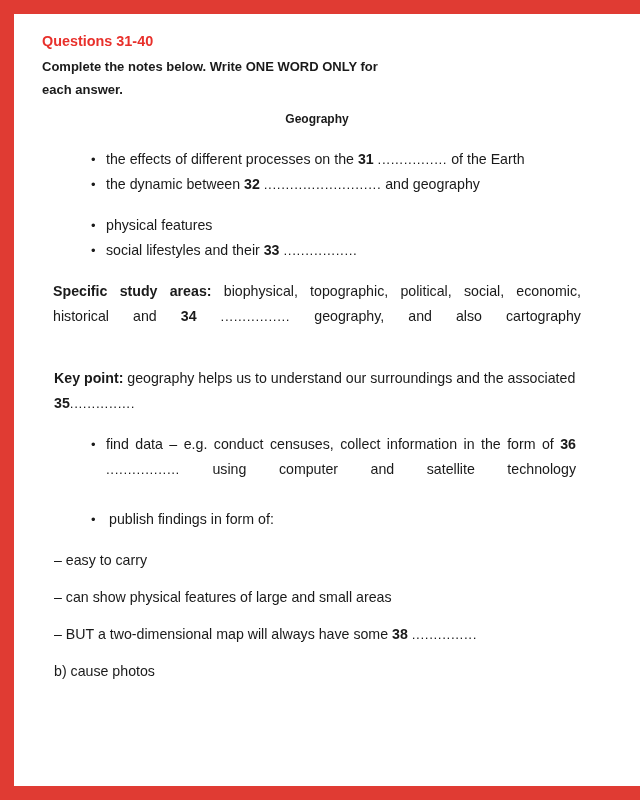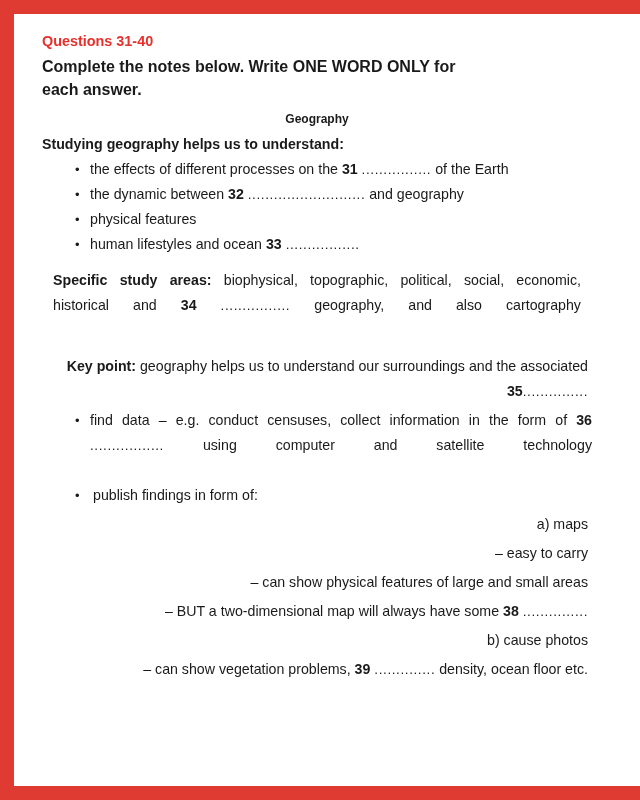--- a/index.html
+++ b/index.html
@@ -34,39 +34,39 @@
   }
   .q-heading {
     color: #e8302b;
     font-weight: bold;
     font-size: 14.4px;
     line-height: 23px;
     margin: 0 0 2px 0;
   }
   .instruction {
     font-weight: bold;
-    font-size: 16px;
+    font-size: 13px;
     line-height: 23px;
     margin: 0;
   }
   .section-title {
     text-align: center;
     font-weight: bold;
     font-size: 12px;
     margin: 7px 0 1px 0;
     line-height: 23px;
   }
   .lead {
     font-weight: bold;
     margin: 0;
     line-height: 25px;
   }
   ul.bullets {
     list-style: none;
-    margin: 0;
+    margin: 16px;
     padding: 0;
   }
   ul.bullets > li {
     position: relative;
     padding-left: 48px;
     line-height: 25px;
     margin: 0;
   }
   ul.bullets > li::before {
     content: "\2022";
@@ -75,23 +75,22 @@
     top: 0;
     font-size: 13px;
   }
   ul.bullets > li.pad::before { left: 33px; }
   ul.bullets > li.pad { padding-left: 51px; }
   li.justify {
     text-align: justify;
     text-justify: inter-word;
   }
   p.para {
-    margin: 4px;
+    margin: 12px;
     line-height: 25px;
-    text-align: right;
   }
   p.justify {
     margin: 11px;
     text-align: justify;
     text-justify: inter-word;
     line-height: 25px;
   }
   p.justify::after {
     content: "";
     display: inline-block;
@@ -115,46 +114,43 @@
 <div id="page-frame">
   <div id="doc">
 
     <div class="q-heading">Questions 31-40</div>
 
     <p class="instruction">Complete the notes below. Write ONE WORD ONLY for</p>
     <p class="instruction">each answer.</p>
 
     <div class="section-title">Geography</div>
 
-    <p class="lead">Studying geography helps us to understand:</p>
 
     <ul class="bullets">
       <li><span>the effects of different processes on the</span> <span class="num">31</span> <span class="dots">................</span> <span>of the Earth</span></li>
       <li><span>the dynamic between</span> <span class="num">32</span> <span class="dots">...........................</span> <span>and geography</span></li>
     </ul>
 
 
     <ul class="bullets">
       <li><span>physical features</span></li>
-      <li><span>human lifestyles and ocean</span> <span class="num">33</span> <span class="dots">.................</span></li>
+      <li><span>social lifestyles and their</span> <span class="num">33</span> <span class="dots">.................</span></li>
     </ul>
 
     <p class="justify"><span class="b">Specific study areas:</span> <span>biophysical, topographic, political, social, economic, historical and</span> <span class="num">34</span> <span class="dots">................</span> <span>geography, and also cartography</span></p>
 
     <p class="para"><span class="b">Key point:</span> <span>geography helps us to understand our surroundings and the associated</span> <span class="num">35</span><span class="dots">...............</span></p>
 
 
     <ul class="bullets">
       <li class="justify"><span>find data – e.g. conduct censuses, collect information in the form of</span> <span class="num">36</span> <span class="dots">.................</span> <span>using computer and satellite technology</span></li>
       <li class="pad"><span>publish findings in form of:</span></li>
     </ul>
 
-    <p class="para">a) maps</p>
     <p class="para">– easy to carry</p>
     <p class="para">– can show physical features of large and small areas</p>
     <p class="para"><span>– BUT a two-dimensional map will always have some</span> <span class="num">38</span> <span class="dots">...............</span></p>
 
     <p class="para">b) cause photos</p>
-    <p class="para"><span>– can show vegetation problems,</span> <span class="num">39</span> <span class="dots">..............</span> <span>density, ocean floor etc.</span></p>
 
 
   </div>
 </div>
 
 </body></html>

